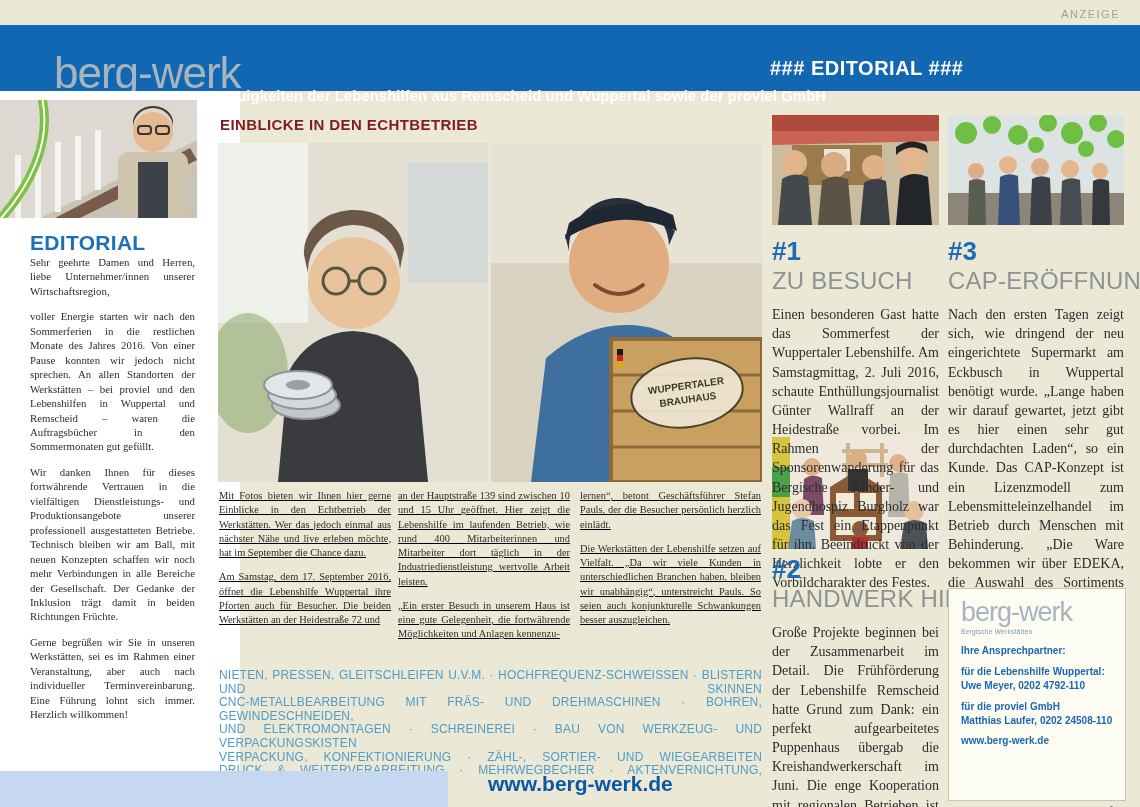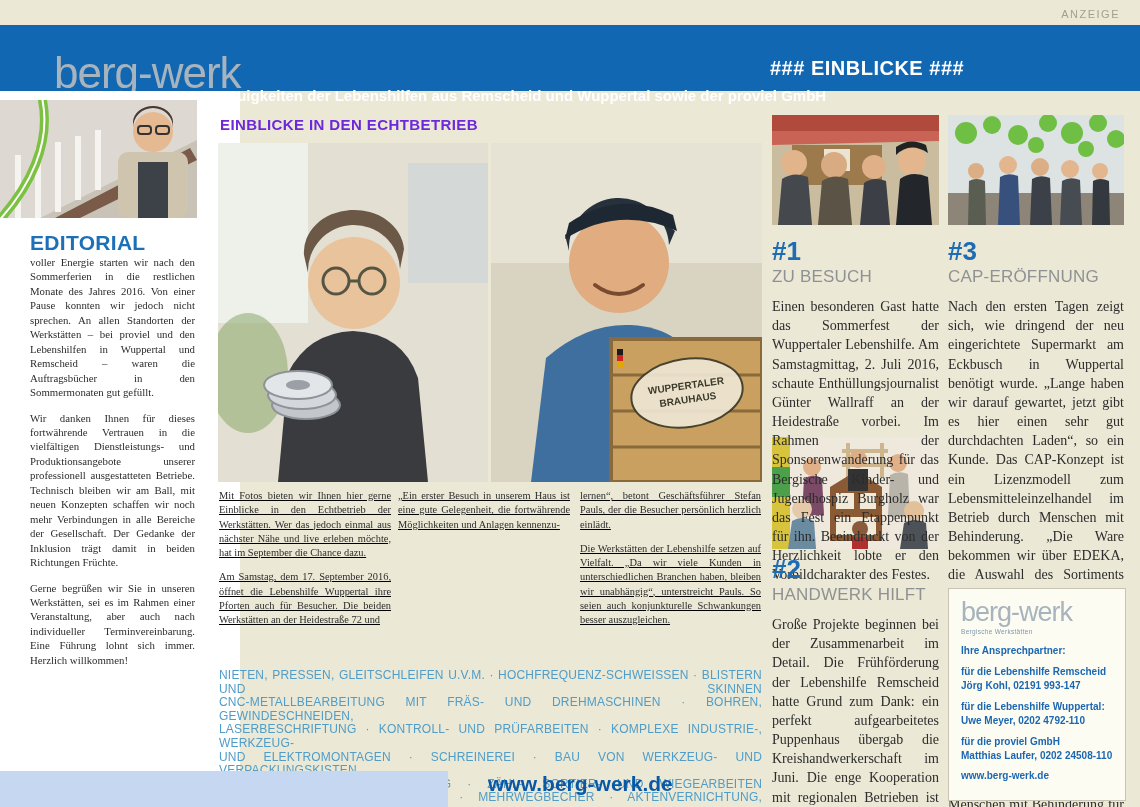--- a/index.html
+++ b/index.html
@@ -22,39 +22,39 @@
 
   
   #left-col { left:0; top:91px; width:240px; height:680px; background:#fff; overflow:hidden; }
   #portrait-photo { left:0; top:9px; width:197px; height:118px; overflow:hidden; background:linear-gradient(135deg,#eceae6 0%,#d8d4cd 55%,#c2bcb1 100%); }
   #editorial-body { position:absolute; left:30px; top:140px; width:165px; }
   #editorial-title { color:#1d70b7; font-weight:bold; font-size:21px; letter-spacing:.3px; }
   #editorial-subtitle { color:#8f9293; font-size:20px; letter-spacing:.3px; margin-bottom:14px; }
   .ed-p { font-family:"Liberation Serif",serif; font-size:10.8px; line-height:1.34; color:#2c2c2c; text-align:justify; margin-bottom:11px; }
 
   
-  #feature-title { left:220px; top:116px; color:#6d28d9; font-weight:bold; font-size:15px; letter-spacing:.4px; }
+  #feature-title { left:220px; top:116px; color:#7f1d1d; font-weight:bold; font-size:15px; letter-spacing:.4px; }
   .photo { position:absolute; overflow:hidden; }
   #photo-woman { left:218px; top:143px; width:270px; height:339px; background:linear-gradient(160deg,#efece4 0%,#d9d3c6 40%,#b7b0a0 100%); }
   #photo-crate { left:491px; top:143px; width:271px; height:339px; background:linear-gradient(150deg,#e3decf 0%,#cfc8b6 50%,#aba390 100%); }
   .feat-col { position:absolute; top:489px; width:172px;text-decoration:underline; }
   #feat-col-1 { left:219px; } #feat-col-2 { left:398px; } #feat-col-3 { left:580px; width:181px; }
   .feat-p { font-family:"Liberation Serif",serif; font-size:10.4px; line-height:1.37; color:#2c2c2c; text-align:justify; margin-bottom:10px; }
 
   
   #services { left:219px; top:669px; width:543px; }
   .svc-line { color:#4f9dc8; font-size:12px; line-height:13.6px; letter-spacing:.2px; text-align:justify; text-align-last:justify; white-space:normal; }
 
   
   #bottom-bar { left:0; top:771px; width:448px; height:36px; background:#c6d8f1; }
   #website-footer { left:488px; top:772px; color:#0a58a5; font-weight:bold; font-size:21px; }
 
   
   .art-number { color:#1e6cb4; font-weight:bold; font-size:26px; line-height:1; }
-  .art-title { color:#8f9293; font-size:17px; letter-spacing:.2px; margin-top:3px; white-space:nowrap; }
+  .art-title { color:#8f9293; font-size:24px; letter-spacing:.2px; margin-top:3px; white-space:nowrap; }
   .art-body { font-family:"Liberation Serif",serif; font-size:14px; line-height:1.37; color:#2c2c2c; text-align:justify; margin-top:10px; }
   #art1 { left:772px; top:238px; width:167px; }
   #art2 { left:772px; top:556px; width:167px; }
   #art3 { left:948px; top:238px; width:176px; }
   #photo-fest { left:772px; top:115px; width:167px; height:110px; background:linear-gradient(#c7b9a6,#9e9280); }
   #photo-balloons { left:948px; top:115px; width:176px; height:110px; background:linear-gradient(#e3e7e8,#c2c7c5); }
   #photo-haus { left:772px; top:437px; width:167px; height:112px; background:linear-gradient(#f0eadf,#d8cfbf); }
 
   
   #contact-box { left:948px; top:588px; width:178px; height:213px; background:#fdfcf3; border:1px solid #c9c5b2; padding:10px 12px; }
@@ -71,21 +71,21 @@
 <body>
 
 <div id="page">
 
   <div id="anzeige" class="abs">ANZEIGE</div>
 
   <div id="header-band" class="abs">
     <div id="logo-main" class="abs brand-logo">berg-werk</div>
     <div id="logo-main-sub" class="abs">Bergische Werkstätten</div>
     <div id="tagline" class="abs">Neuigkeiten der Lebenshilfen aus Remscheid und Wuppertal sowie der proviel GmbH</div>
-    <div id="hdr-right-1" class="abs">### EINBLICKE ###</div>
+    <div id="hdr-right-1" class="abs">### EDITORIAL ###</div>
   </div>
 
   <div id="left-col" class="abs">
     <div id="portrait-photo" class="abs">
       <svg width="197" height="118" viewBox="0 0 197 118">
         <rect x="0" y="0" width="197" height="118" fill="#ddd9d2"></rect>
         <polygon points="40,118 197,40 197,118" fill="#c9c2b6"></polygon>
         <polygon points="55,118 190,48 197,60 80,118" fill="#7a5a48"></polygon>
         <g stroke="#f5f4f1" stroke-width="6">
           <line x1="18" y1="55" x2="18" y2="118"></line>
@@ -103,20 +103,21 @@
           <rect x="138" y="26" width="13" height="8" rx="3" fill="none" stroke="#333" stroke-width="2"></rect>
           <rect x="156" y="26" width="13" height="8" rx="3" fill="none" stroke="#333" stroke-width="2"></rect>
         </g>
 
         <path d="M-10,130 C 30,90 55,40 40,-10" fill="none" stroke="#7cc142" stroke-width="9"></path>
         <path d="M-10,130 C 30,90 55,40 40,-10" fill="none" stroke="#ffffff" stroke-width="2"></path>
       </svg>
     </div>
     <div id="editorial-body">
       <div id="editorial-title">EDITORIAL</div>
+      <p class="ed-p">Sehr geehrte Damen und Herren, liebe Unternehmer/innen unserer Wirtschaftsregion,</p>
       <p class="ed-p">voller Energie starten wir nach den Sommerferien in die restlichen Monate des Jahres 2016. Von einer Pause konnten wir jedoch nicht sprechen. An allen Standorten der Werkstätten – bei proviel und den Lebenshilfen in Wuppertal und Remscheid – waren die Auftragsbücher in den Sommermonaten gut gefüllt.</p>
       <p class="ed-p">Wir danken Ihnen für dieses fortwährende Vertrauen in die vielfältigen Dienstleistungs- und Produktionsangebote unserer professionell ausgestatteten Betriebe. Technisch bleiben wir am Ball, mit neuen Konzepten schaffen wir noch mehr Verbindungen in alle Bereiche der Gesellschaft. Der Gedanke der Inklusion trägt damit in beiden Richtungen Früchte.</p>
       <p class="ed-p">Gerne begrüßen wir Sie in unseren Werkstätten, sei es im Rahmen einer Veranstaltung, aber auch nach individueller Terminvereinbarung. Eine Führung lohnt sich immer. Herzlich willkommen!</p>
 
     </div>
   </div>
 
   <div id="feature-title" class="abs">EINBLICKE IN DEN ECHTBETRIEB</div>
 
   <div id="photo-woman" class="photo">
@@ -168,31 +169,31 @@
         <rect x="126" y="218" width="6" height="6" fill="#e0a800"></rect>
       </g>
     </svg>
   </div>
 
   <div id="feat-col-1" class="feat-col">
     <p class="feat-p">Mit Fotos bieten wir Ihnen hier gerne Einblicke in den Echtbetrieb der Werkstätten. Wer das jedoch einmal aus nächster Nähe und live erleben möchte, hat im September die Chance dazu.</p>
     <p class="feat-p">Am Samstag, dem 17. September 2016, öffnet die Lebenshilfe Wuppertal ihre Pforten auch für Besucher. Die beiden Werkstätten an der Heidestraße 72 und</p>
   </div>
   <div id="feat-col-2" class="feat-col">
+    <p class="feat-p">an der Hauptstraße 139 sind zwischen 10 und 15 Uhr geöffnet. Hier zeigt die Lebenshilfe im laufenden Betrieb, wie rund 400 Mitarbeiterinnen und Mitarbeiter dort täglich in der Industriedienstleistung wertvolle Arbeit leisten.</p>
     <p class="feat-p">„Ein erster Besuch in unserem Haus ist eine gute Gelegenheit, die fortwährende Möglichkeiten und Anlagen kennenzu-</p>
   </div>
   <div id="feat-col-3" class="feat-col">
     <p class="feat-p">lernen“, betont Geschäftsführer Stefan Pauls, der die Besucher persönlich herzlich einlädt.</p>
     <p class="feat-p">Die Werkstätten der Lebenshilfe setzen auf Vielfalt. „Da wir viele Kunden in unterschiedlichen Branchen haben, bleiben wir unabhängig“, unterstreicht Pauls. So seien auch konjunkturelle Schwankungen besser auszugleichen.</p>
   </div>
 
   <div id="services" class="abs">
     <div class="svc-line">NIETEN, PRESSEN, GLEITSCHLEIFEN U.V.M. · HOCHFREQUENZ-SCHWEISSEN · BLISTERN UND SKINNEN</div>
     <div class="svc-line">CNC-METALLBEARBEITUNG MIT FRÄS- UND DREHMASCHINEN · BOHREN, GEWINDESCHNEIDEN,</div>
-    <div class="svc-line">LASERBESCHRIFTUNG · KONTROLL- UND PRÜFARBEITEN · KOMPLEXE INDUSTRIE-, WERKZEUG-</div>
     <div class="svc-line">UND ELEKTROMONTAGEN · SCHREINEREI · BAU VON WERKZEUG- UND VERPACKUNGSKISTEN</div>
     <div class="svc-line">VERPACKUNG, KONFEKTIONIERUNG · ZÄHL-, SORTIER- UND WIEGEARBEITEN</div>
     <div class="svc-line">DRUCK &amp; WEITERVERARBEITUNG · MEHRWEGBECHER · AKTENVERNICHTUNG, ARCHIVRÄUMUNGEN</div>
 
   </div>
 
   <div id="bottom-bar" class="abs"></div>
   <div id="website-footer" class="abs">www.berg-werk.de</div>
 
   <div id="photo-fest" class="photo">
@@ -290,24 +291,20 @@
     <div class="art-number">#3</div>
     <div class="art-title">CAP-ERÖFFNUNG</div>
     <div class="art-body">Nach den ersten Tagen zeigt sich, wie dringend der neu eingerichtete Supermarkt am Eckbusch in Wuppertal benötigt wurde. „Lange haben wir darauf gewartet, jetzt gibt es hier einen sehr gut durchdachten Laden“, so ein Kunde. Das CAP-Konzept ist ein Lizenzmodell zum Lebensmitteleinzelhandel im Betrieb durch Menschen mit Behinderung. „Die Ware bekommen wir über EDEKA, die Auswahl des Sortiments liegt in unserer Hand“, erläutert proviel-Geschäftsführer Christoph Nieder. Die Nahversorgung auf dem hohen Katernberg war ein Problem, das mit dieser Win-Win-Situation gelöst werden konnte – inklusive Backstube und Geldautomat. Als Werkstattbetrieb ist der Markt auch ein Testbereich, wo Menschen mit Behinderung für den ersten Arbeitsmarkt fit gemacht werden können.</div>
   </div>
 
   <div id="contact-box" class="abs">
     <div id="contact-logo" class="brand-logo">berg-werk</div>
     <div id="contact-logo-sub">Bergische Werkstätten</div>
     <div id="contact-heading">Ihre Ansprechpartner:</div>
     <div class="contact-entry">
-      <div class="contact-label">für die Lebenshilfe Remscheid</div>
-      <div class="contact-person">Jörg Kohl, 02191 993-147</div>
-    </div>
-    <div class="contact-entry">
       <div class="contact-label">für die Lebenshilfe Wuppertal:</div>
       <div class="contact-person">Uwe Meyer, 0202 4792-110</div>
     </div>
     <div class="contact-entry">
       <div class="contact-label">für die proviel GmbH</div>
       <div class="contact-person">Matthias Laufer, 0202 24508-110</div>
     </div>
     <div id="contact-website">www.berg-werk.de</div>
   </div>
 

